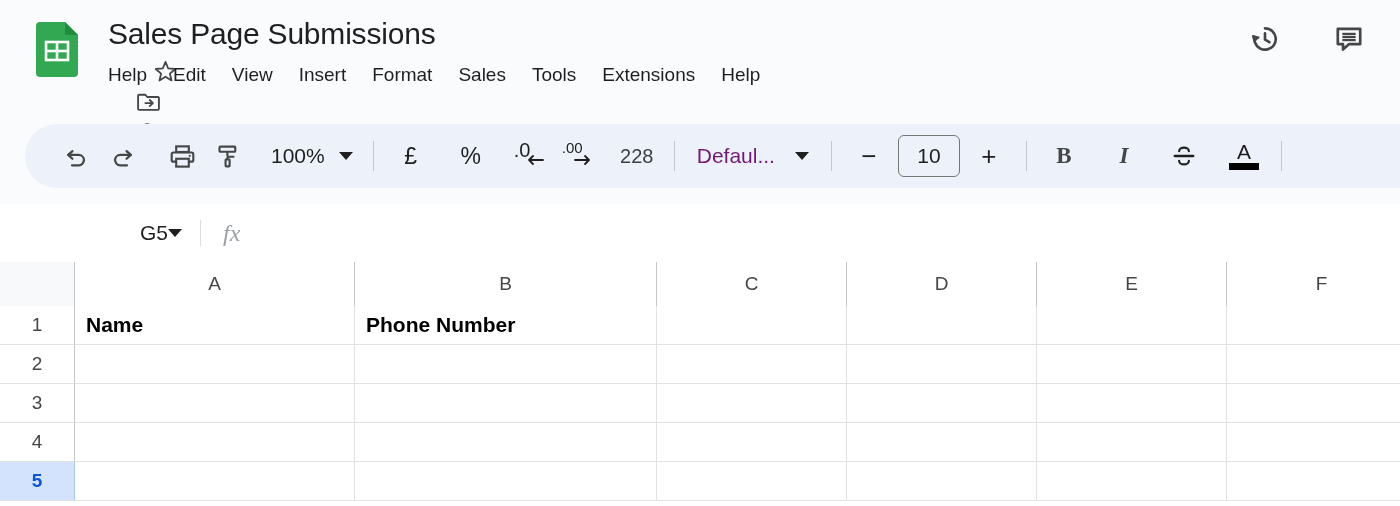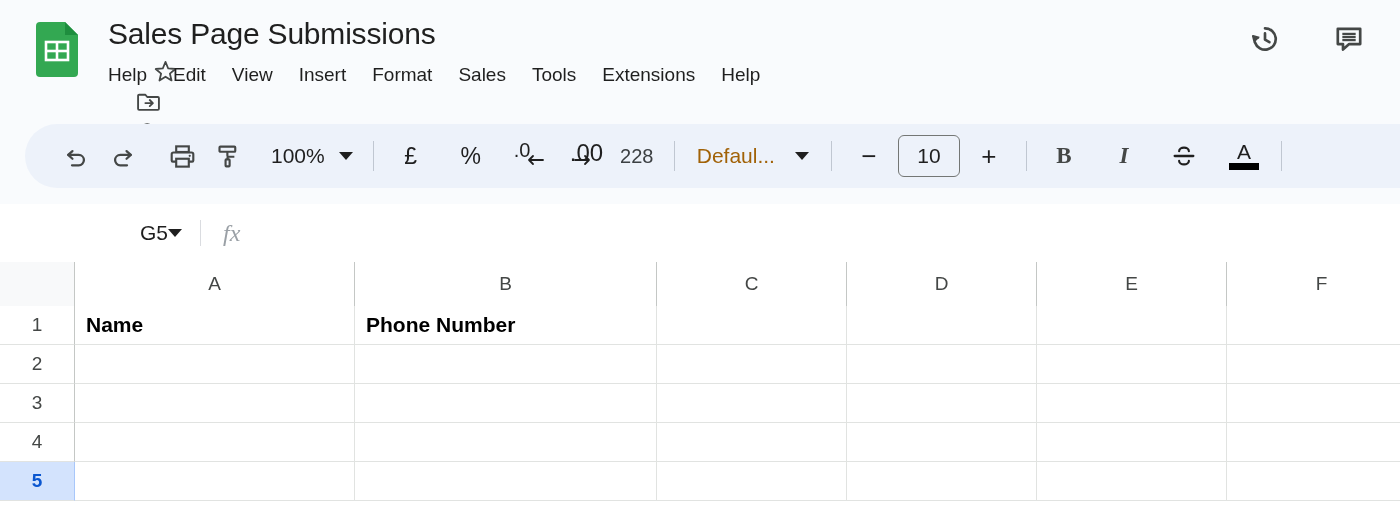--- a/index.html
+++ b/index.html
@@ -78,21 +78,21 @@
   }
   #zoom-group {
     display: flex; align-items: center; cursor: pointer;
     padding: 0 6px; border-radius: 6px; flex: 0 0 auto;
   }
   #zoom-value { font-size: 21px; color: #1f1f1f; margin-right: 14px; }
   #font-group {
     display: flex; align-items: center; cursor: pointer;
     padding: 0 8px; border-radius: 6px; flex: 0 0 auto;
   }
-  #font-name { font-size: 21px; color: #a16207; margin-right: 20px; }
+  #font-name { font-size: 21px; color: #701a75; margin-right: 20px; }
   .caret {
     width: 0; height: 0;
     border-left: 7px solid transparent;
     border-right: 7px solid transparent;
     border-top: 8px solid #1f1f1f;
   }
   #fontsize-box {
     width: 62px; height: 42px;
     border: 1px solid #747775; border-radius: 6px;
     background: transparent;
@@ -309,21 +309,21 @@
     <span style="position:relative; display:inline-block; width:34px; height:28px;">
       <span style="position:absolute; left:0; top:-3px; font-size:20px; color:#1f1f1f;">.0</span>
       <svg style="position:absolute; left:12px; top:11px;" width="18" height="14" viewBox="0 0 18 14">
         <path d="M17 7 H3 M7 3 L3 7 l4 4" fill="none" stroke="#1f1f1f" stroke-width="1.8" stroke-linecap="round" stroke-linejoin="round"></path>
       </svg>
     </span>
   </div>
 
   <div class="tb-btn">
     <span style="position:relative; display:inline-block; width:38px; height:28px;">
-      <span style="position:absolute; left:12px; top:-3px; font-size:24px; color:#1f1f1f;">.00</span>
+      <span style="position:absolute; left:4px; top:-3px; font-size:15px; color:#1f1f1f;">.00</span>
       <svg style="position:absolute; left:16px; top:11px;" width="18" height="14" viewBox="0 0 18 14">
         <path d="M1 7 H15 M11 3 L15 7 l-4 4" fill="none" stroke="#1f1f1f" stroke-width="1.8" stroke-linecap="round" stroke-linejoin="round"></path>
       </svg>
     </span>
   </div>
 
   <div class="tb-gap"></div>
 
   <div class="tb-btn">
     <span class="tb-text">228</span>

